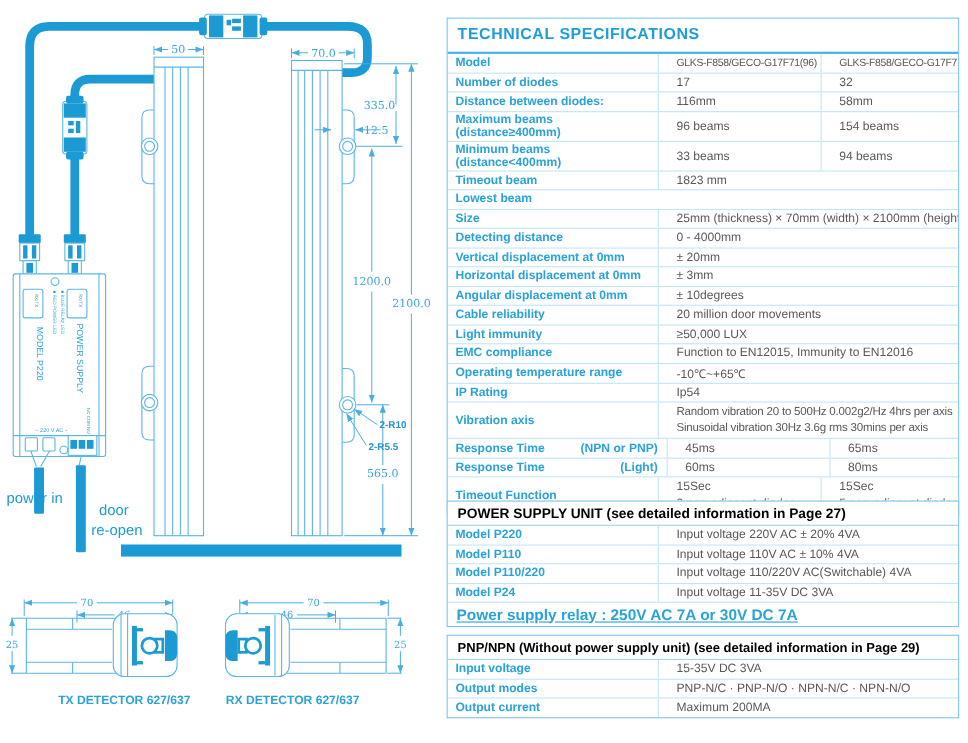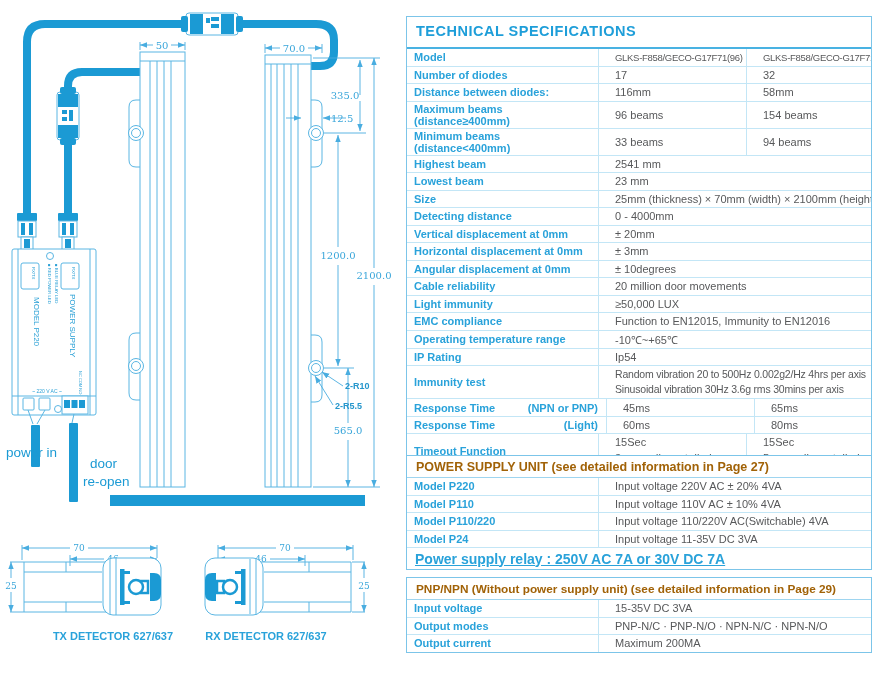--- a/index.html
+++ b/index.html
@@ -18,21 +18,21 @@
   #diagram .cap{fill:#29a2da;font-weight:bold;font-size:11px;}
   #diagram .blab{fill:#1b9ad4;font-size:13.5px;}
   #diagram .ps{fill:#2aa0d6;}
 
   .sec{position:absolute;left:406px;width:464px;background:#fff;border:1px solid #7cc5e9;}
   #sec-tech{top:16px;}
   #sec-power{top:455px;}
   #sec-pnp{top:577px;}
   .sec-title-lg{font-size:14.5px;font-weight:bold;color:#1e9ed9;letter-spacing:.5px;
                 padding:6px 9px 8px;border-bottom:2px solid #49b2e2;}
-  .sec-title-sm{font-size:12.5px;font-weight:bold;color:#a16207;
+  .sec-title-sm{font-size:12.5px;font-weight:bold;color:#000000;
                 padding:4px 9px 3px;border-bottom:1px solid #9ed5f0;}
   .pnp-title{font-size:11.8px;}
   .rows > .row:first-child{border-top:none;}
   .row{display:flex;border-top:1px solid #c3e6f6;min-height:16.5px;font-size:11px;align-items:stretch;}
   .lbl{flex:0 0 184px;color:#29a2da;font-weight:bold;padding:1px 0 1px 7px;
        display:flex;align-items:center;}
   .lbl.spread{justify-content:space-between;padding-right:8px;}
   .val{color:#57585a;padding:1px 0 1px 16px;border-left:1px solid #c3e6f6;
        display:flex;flex-direction:column;justify-content:center;white-space:nowrap;overflow:hidden;}
   .v1{flex:0 0 131px;}
@@ -294,26 +294,25 @@
       <div class="lbl">Maximum beams (distance≥400mm)</div>
       <div class="val v1">96 beams</div>
       <div class="val v2">154 beams</div>
     </div>
     <div class="row">
       <div class="lbl">Minimum beams (distance&lt;400mm)</div>
       <div class="val v1">33 beams</div>
       <div class="val v2">94 beams</div>
     </div>
     <div class="row">
-      <div class="lbl">Highest beam</div>
-      <div class="val vw">2541 mm</div>
+      <div class="lbl">Timeout beam</div>
+      <div class="val vw">1823 mm</div>
     </div>
     <div class="row">
       <div class="lbl">Lowest beam</div>
-      <div class="val vw">23 mm</div>
     </div>
     <div class="row">
       <div class="lbl">Size</div>
       <div class="val vw">25mm (thickness) × 70mm (width) × 2100mm (height)</div>
     </div>
     <div class="row">
       <div class="lbl">Detecting distance</div>
       <div class="val vw">0 - 4000mm</div>
     </div>
     <div class="row">
@@ -342,21 +341,21 @@
     </div>
     <div class="row">
       <div class="lbl">Operating temperature range</div>
       <div class="val vw">-10℃~+65℃</div>
     </div>
     <div class="row">
       <div class="lbl">IP Rating</div>
       <div class="val vw">Ip54</div>
     </div>
     <div class="row">
-      <div class="lbl">Immunity test</div>
+      <div class="lbl">Vibration axis</div>
       <div class="val vw">
         <div class="sm">Random vibration 20 to 500Hz 0.002g2/Hz 4hrs per axis</div>
         <div class="sm">Sinusoidal vibration 30Hz 3.6g rms 30mins per axis</div>
       </div>
     </div>
     <div class="row">
       <div class="lbl spread">
         <span>Response Time</span>
         <span>(NPN or PNP)</span>
       </div>

